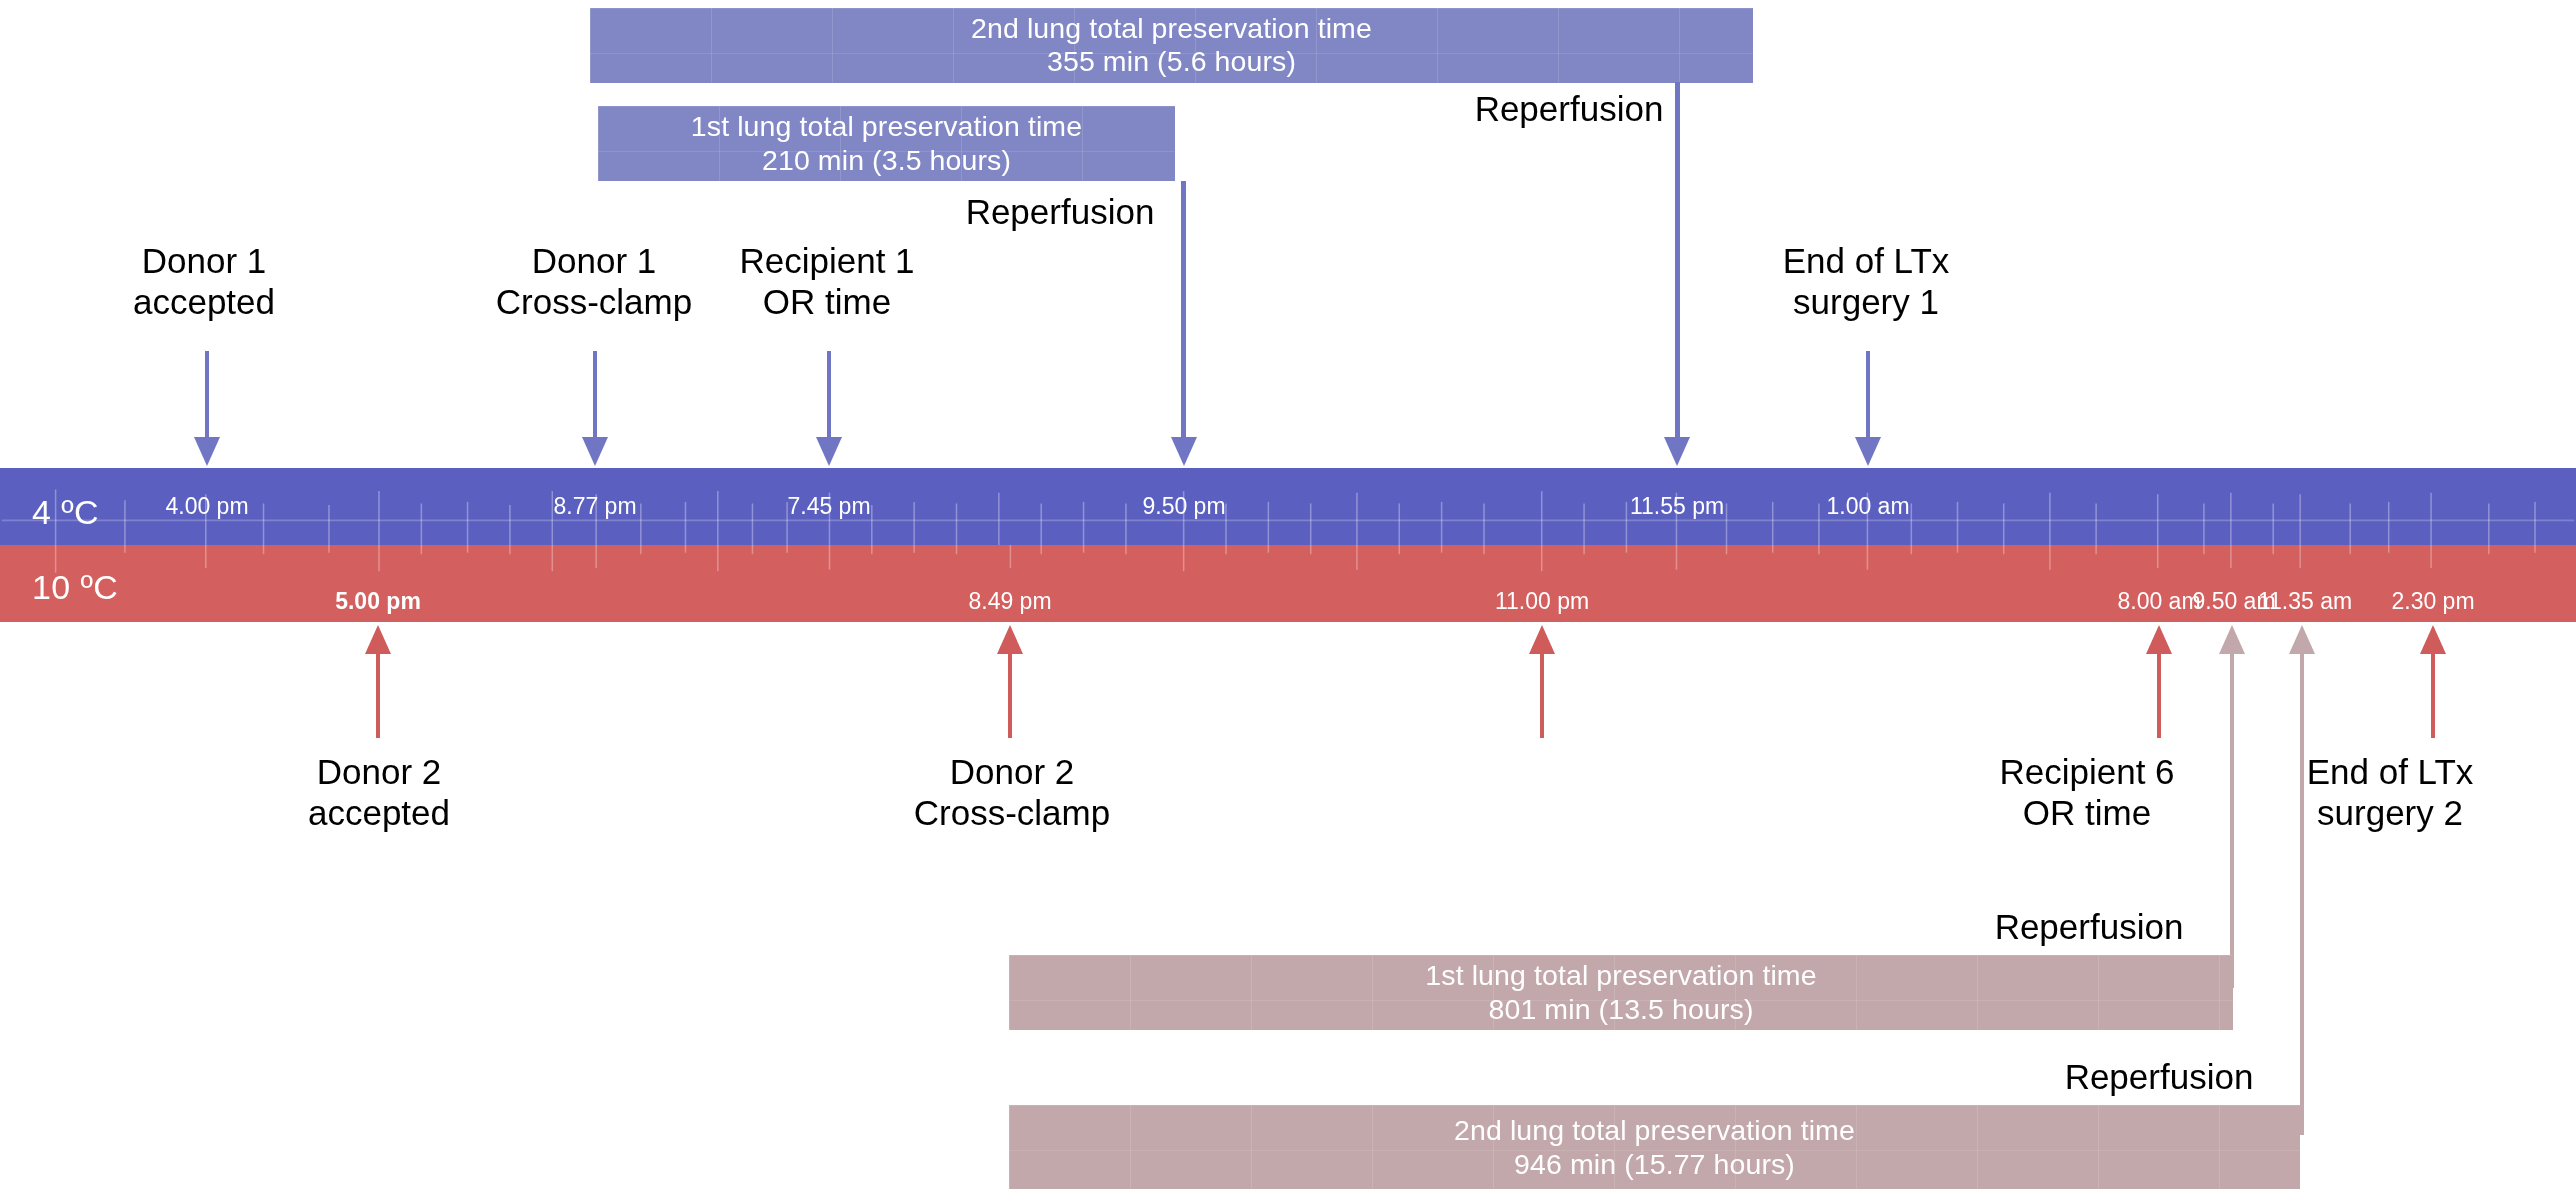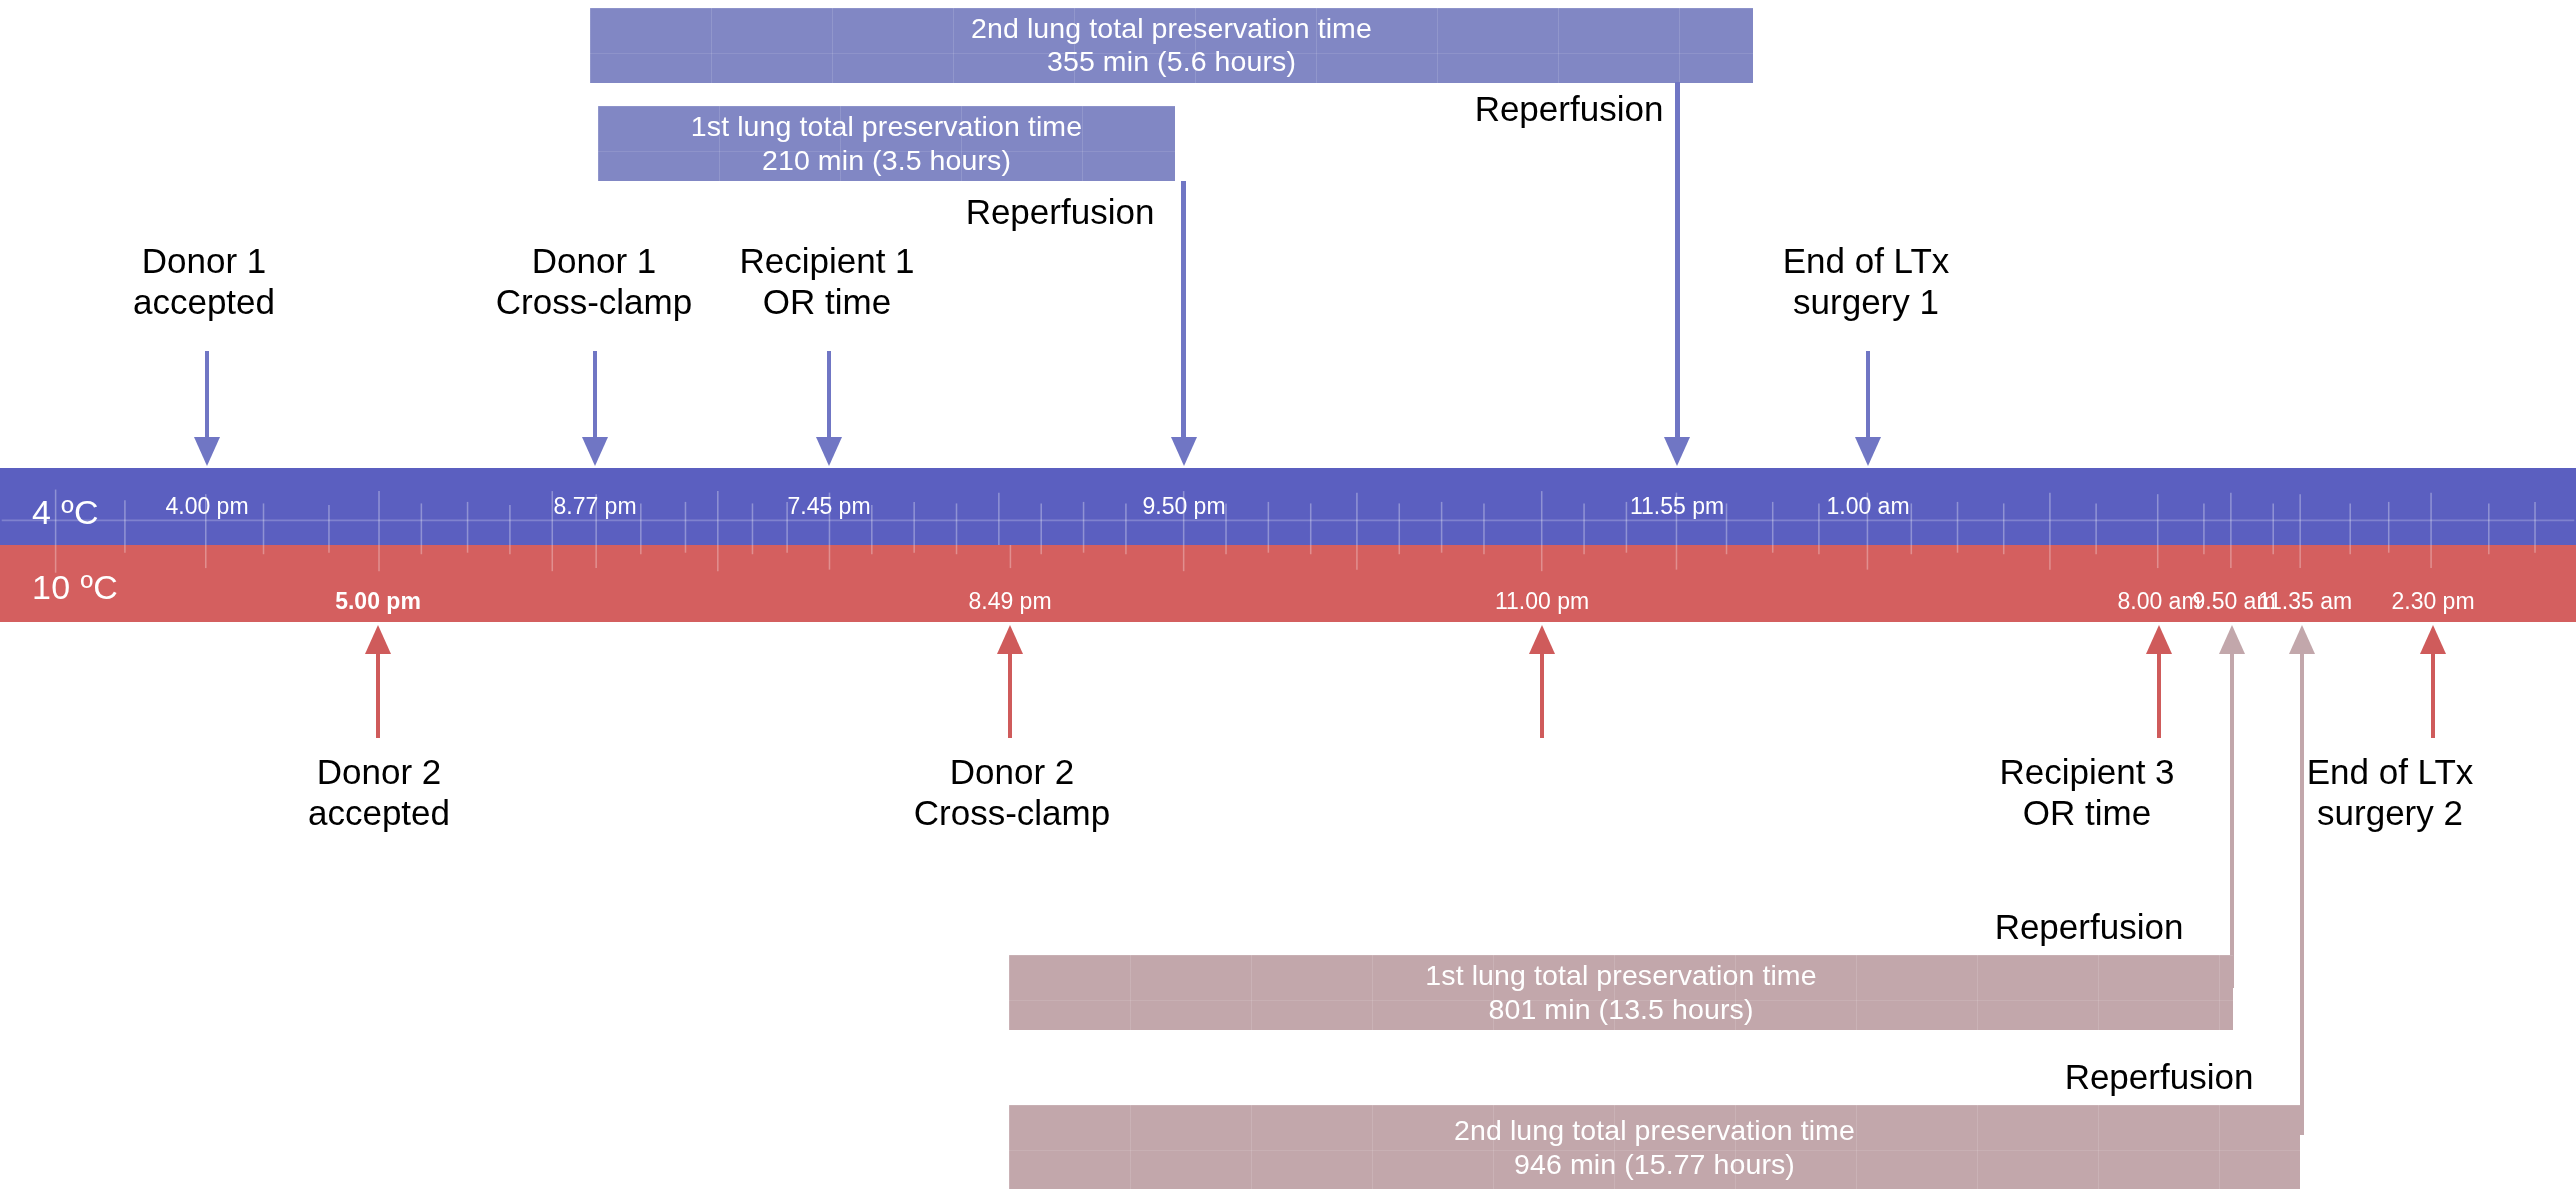--- a/index.html
+++ b/index.html
@@ -388,21 +388,21 @@
     <span>accepted</span>
   </div>
 
   <div class="caption" style="left:1012px; top:752px;">
     <span>Donor 2</span>
     <span>Cross-clamp</span>
   </div>
 
 
   <div class="caption" style="left:2087px; top:752px;">
-    <span>Recipient 3</span>
+    <span>Recipient 6</span>
     <span>OR time</span>
   </div>
 
   <div class="caption" style="left:2390px; top:752px;">
     <span>End of LTx</span>
     <span>surgery 2</span>
   </div>
 
   <div class="caption" style="left:2089px; top:907px;">
     <span>Reperfusion</span>

